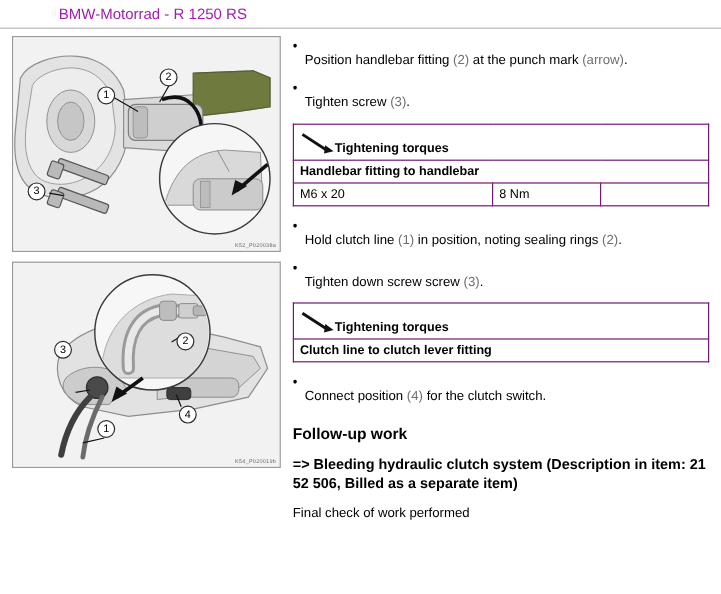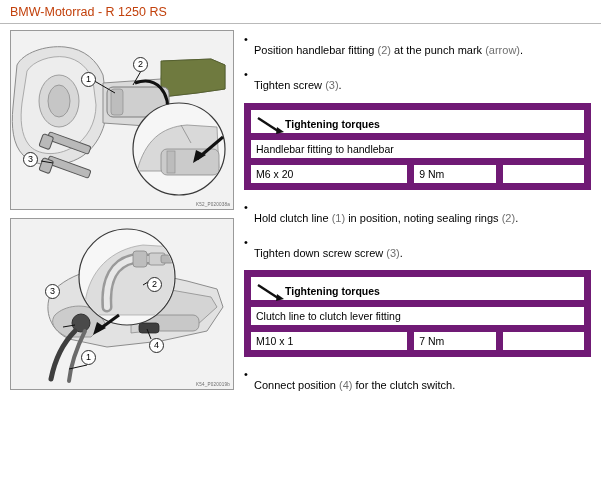--- a/index.html
+++ b/index.html
@@ -13,21 +13,22 @@
     font-size: 11px;
     color: #000;
     position: relative;
     overflow: hidden;
   }
 
   
   .doc-header {
     padding: 5px 10px 4px 10px;
     font-size: 12.5px;
-    color: #c2410c;
+    color: #a21caf;
+    margin-left: 39px;
   }
   .header-rule {
     border-bottom: 1px solid #b9b9b9;
     margin: 0 0 6px 0;
   }
 
   
   .page {
     display: flex;
     gap: 10px;
@@ -82,42 +83,42 @@
   .num { color: #6f6f6f; }
 
   
   table.torque {
     width: 100%;
     border-collapse: collapse;
     margin: 10px 0 10px 0;
     font-size: 10.5px;
   }
   table.torque td {
-    border: 7px solid #701a75;
+    border: 1px solid #701a75;
     padding: 3px 5px;
     vertical-align: middle;
     height: 17px;
   }
   .tq-head-cell {
     height: 30px !important;
     position: relative;
     padding-left: 5px !important;
   }
   .tq-head-label {
     font-weight: bold;
     position: absolute;
     left: 34px;
     bottom: 3px;
   }
   .wrench {
     position: absolute;
     left: 5px; top: 6px;
     width: 30px; height: 20px;
   }
-  .tq-section { font-weight: normal; margin-top: 28px; }
+  .tq-section { font-weight: bold; margin-top: 28px; }
   .c1 { width: 48%; }
   .c2 { width: 26%; }
   .c3 { width: 26%; }
 
   
   .followup {
     margin-top: 16px;
   }
   .fu-title {
     font-weight: bold;
@@ -273,21 +274,21 @@
             <path d="M21 11 l7 5 l-8 2 Z" fill="#111"></path>
           </svg>
           <span class="tq-head-label">Tightening torques</span>
         </td>
       </tr>
       <tr>
         <td class="tq-section" colspan="3">Handlebar fitting to handlebar</td>
       </tr>
       <tr>
         <td class="c1">M6 x 20</td>
-        <td class="c2">9 Nm</td>
+        <td class="c2">8 Nm</td>
         <td class="c3"></td>
       </tr>
     </tbody>
       </table>
 
     <div class="bullet">
       <span class="dot">•</span>
       <span class="txt">
         <span>Hold clutch line</span>
         <span class="num">(1)</span>
@@ -311,32 +312,32 @@
           <svg class="wrench" viewBox="0 0 30 20">
             <path d="M2 2 L22 15" stroke="#111" stroke-width="2.4" fill="none"></path>
             <path d="M21 11 l7 5 l-8 2 Z" fill="#111"></path>
           </svg>
           <span class="tq-head-label">Tightening torques</span>
         </td>
       </tr>
       <tr>
         <td class="tq-section" colspan="3">Clutch line to clutch lever fitting</td>
       </tr>
-      <tr>
-        <td class="c1">M10 x 1</td>
-        <td class="c2">7 Nm</td>
-        <td class="c3"></td>
-      </tr>
     </tbody>
       </table>
 
     <div class="bullet">
       <span class="dot">•</span>
       <span class="txt">
         <span>Connect position</span>
         <span class="num">(4)</span>
         <span>for the clutch switch</span><span>.</span>
       </span>
     </div>
 
+    <div class="followup">
+      <div class="fu-title">Follow-up work</div>
+      <div class="fu-link">=&gt; Bleeding hydraulic clutch system (Description in item: 21 52 506, Billed as a separate item)</div>
+      <div class="fu-note">Final check of work performed</div>
+    </div>
 
   </div>
 </div>
 
 </body></html>

